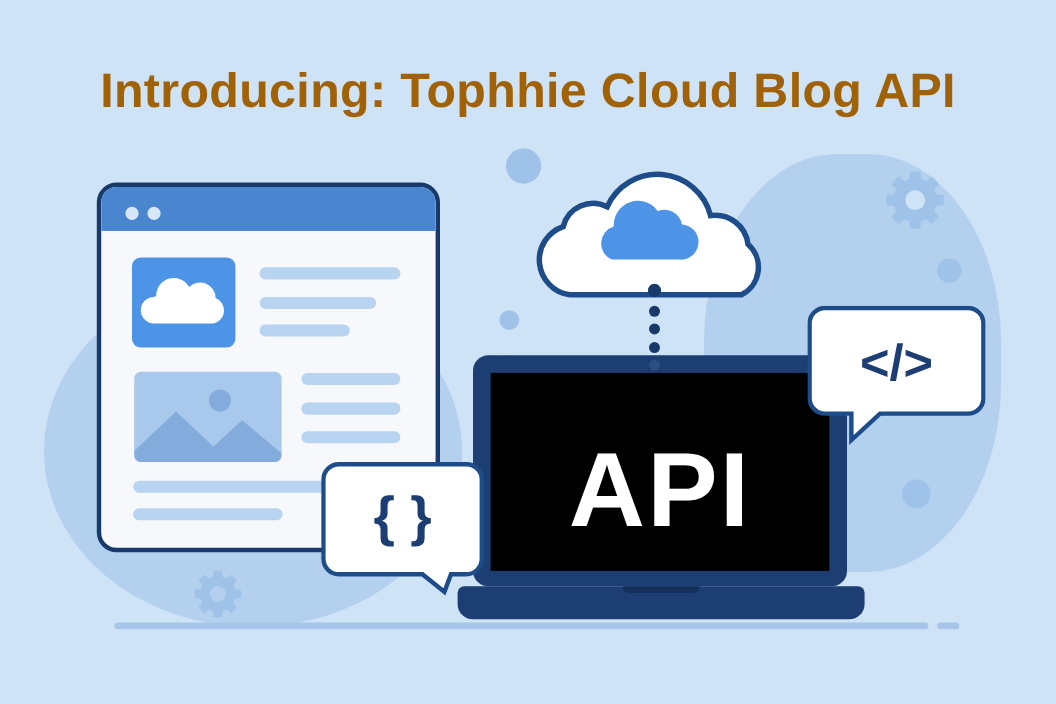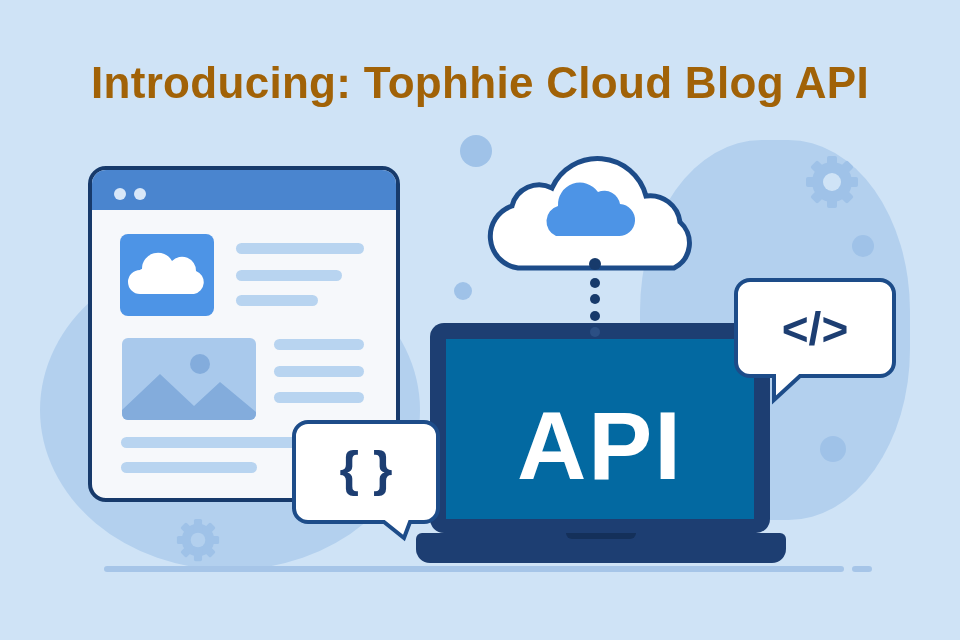--- a/index.html
+++ b/index.html
@@ -8,21 +8,21 @@
   .title{left:0;top:58px;width:960px;text-align:center;font-size:44px;font-weight:bold;color:#a16207;letter-spacing:0.3px;}
   .blob{border-radius:50%;background:#b3d0ee;}
   .dot{border-radius:50%;background:#9fc2e8;}
   .browser{left:88px;top:166px;width:304px;height:328px;background:#f6f8fb;border:4px solid #173a6b;border-radius:18px;overflow:hidden;}
   .browser-bar{height:40px;background:#4a85cf;position:relative;}
   .bdot{width:12px;height:12px;border-radius:50%;background:#d8e7f8;position:absolute;top:18px;}
   .line{position:absolute;height:11px;border-radius:6px;background:#b8d4f0;}
   .cloudbox{left:120px;top:234px;width:94px;height:82px;background:#4d94e6;border-radius:8px;}
   .imgbox{left:122px;top:338px;width:134px;height:82px;background:#a9c9ec;border-radius:6px;overflow:hidden;}
   .laptop-screen{left:430px;top:323px;width:340px;height:210px;background:#1d3e72;border-radius:14px;}
-  .screen-inner{position:absolute;left:16px;top:16px;right:16px;bottom:14px;background:#0369a1;}
+  .screen-inner{position:absolute;left:16px;top:16px;right:16px;bottom:14px;background:#000000;}
   .api{position:absolute;left:0;right:0;top:52px;text-align:center;font-size:96px;font-weight:bold;color:#fff;letter-spacing:2px;}
   .laptop-base{left:416px;top:533px;width:370px;height:30px;background:#1d3e72;border-radius:6px 6px 14px 14px;}
   .notch{position:absolute;left:150px;top:0;width:70px;height:6px;background:#14305a;border-radius:0 0 6px 6px;}
   .ground{height:6px;border-radius:3px;background:#a6c5e8;}
   .cdot{width:10px;height:10px;border-radius:50%;background:#173a6b;left:590px;}
   .code-glyph{color:#1d3e72;font-weight:bold;text-align:center;}
 </style>
 </head>
 <body>
 

